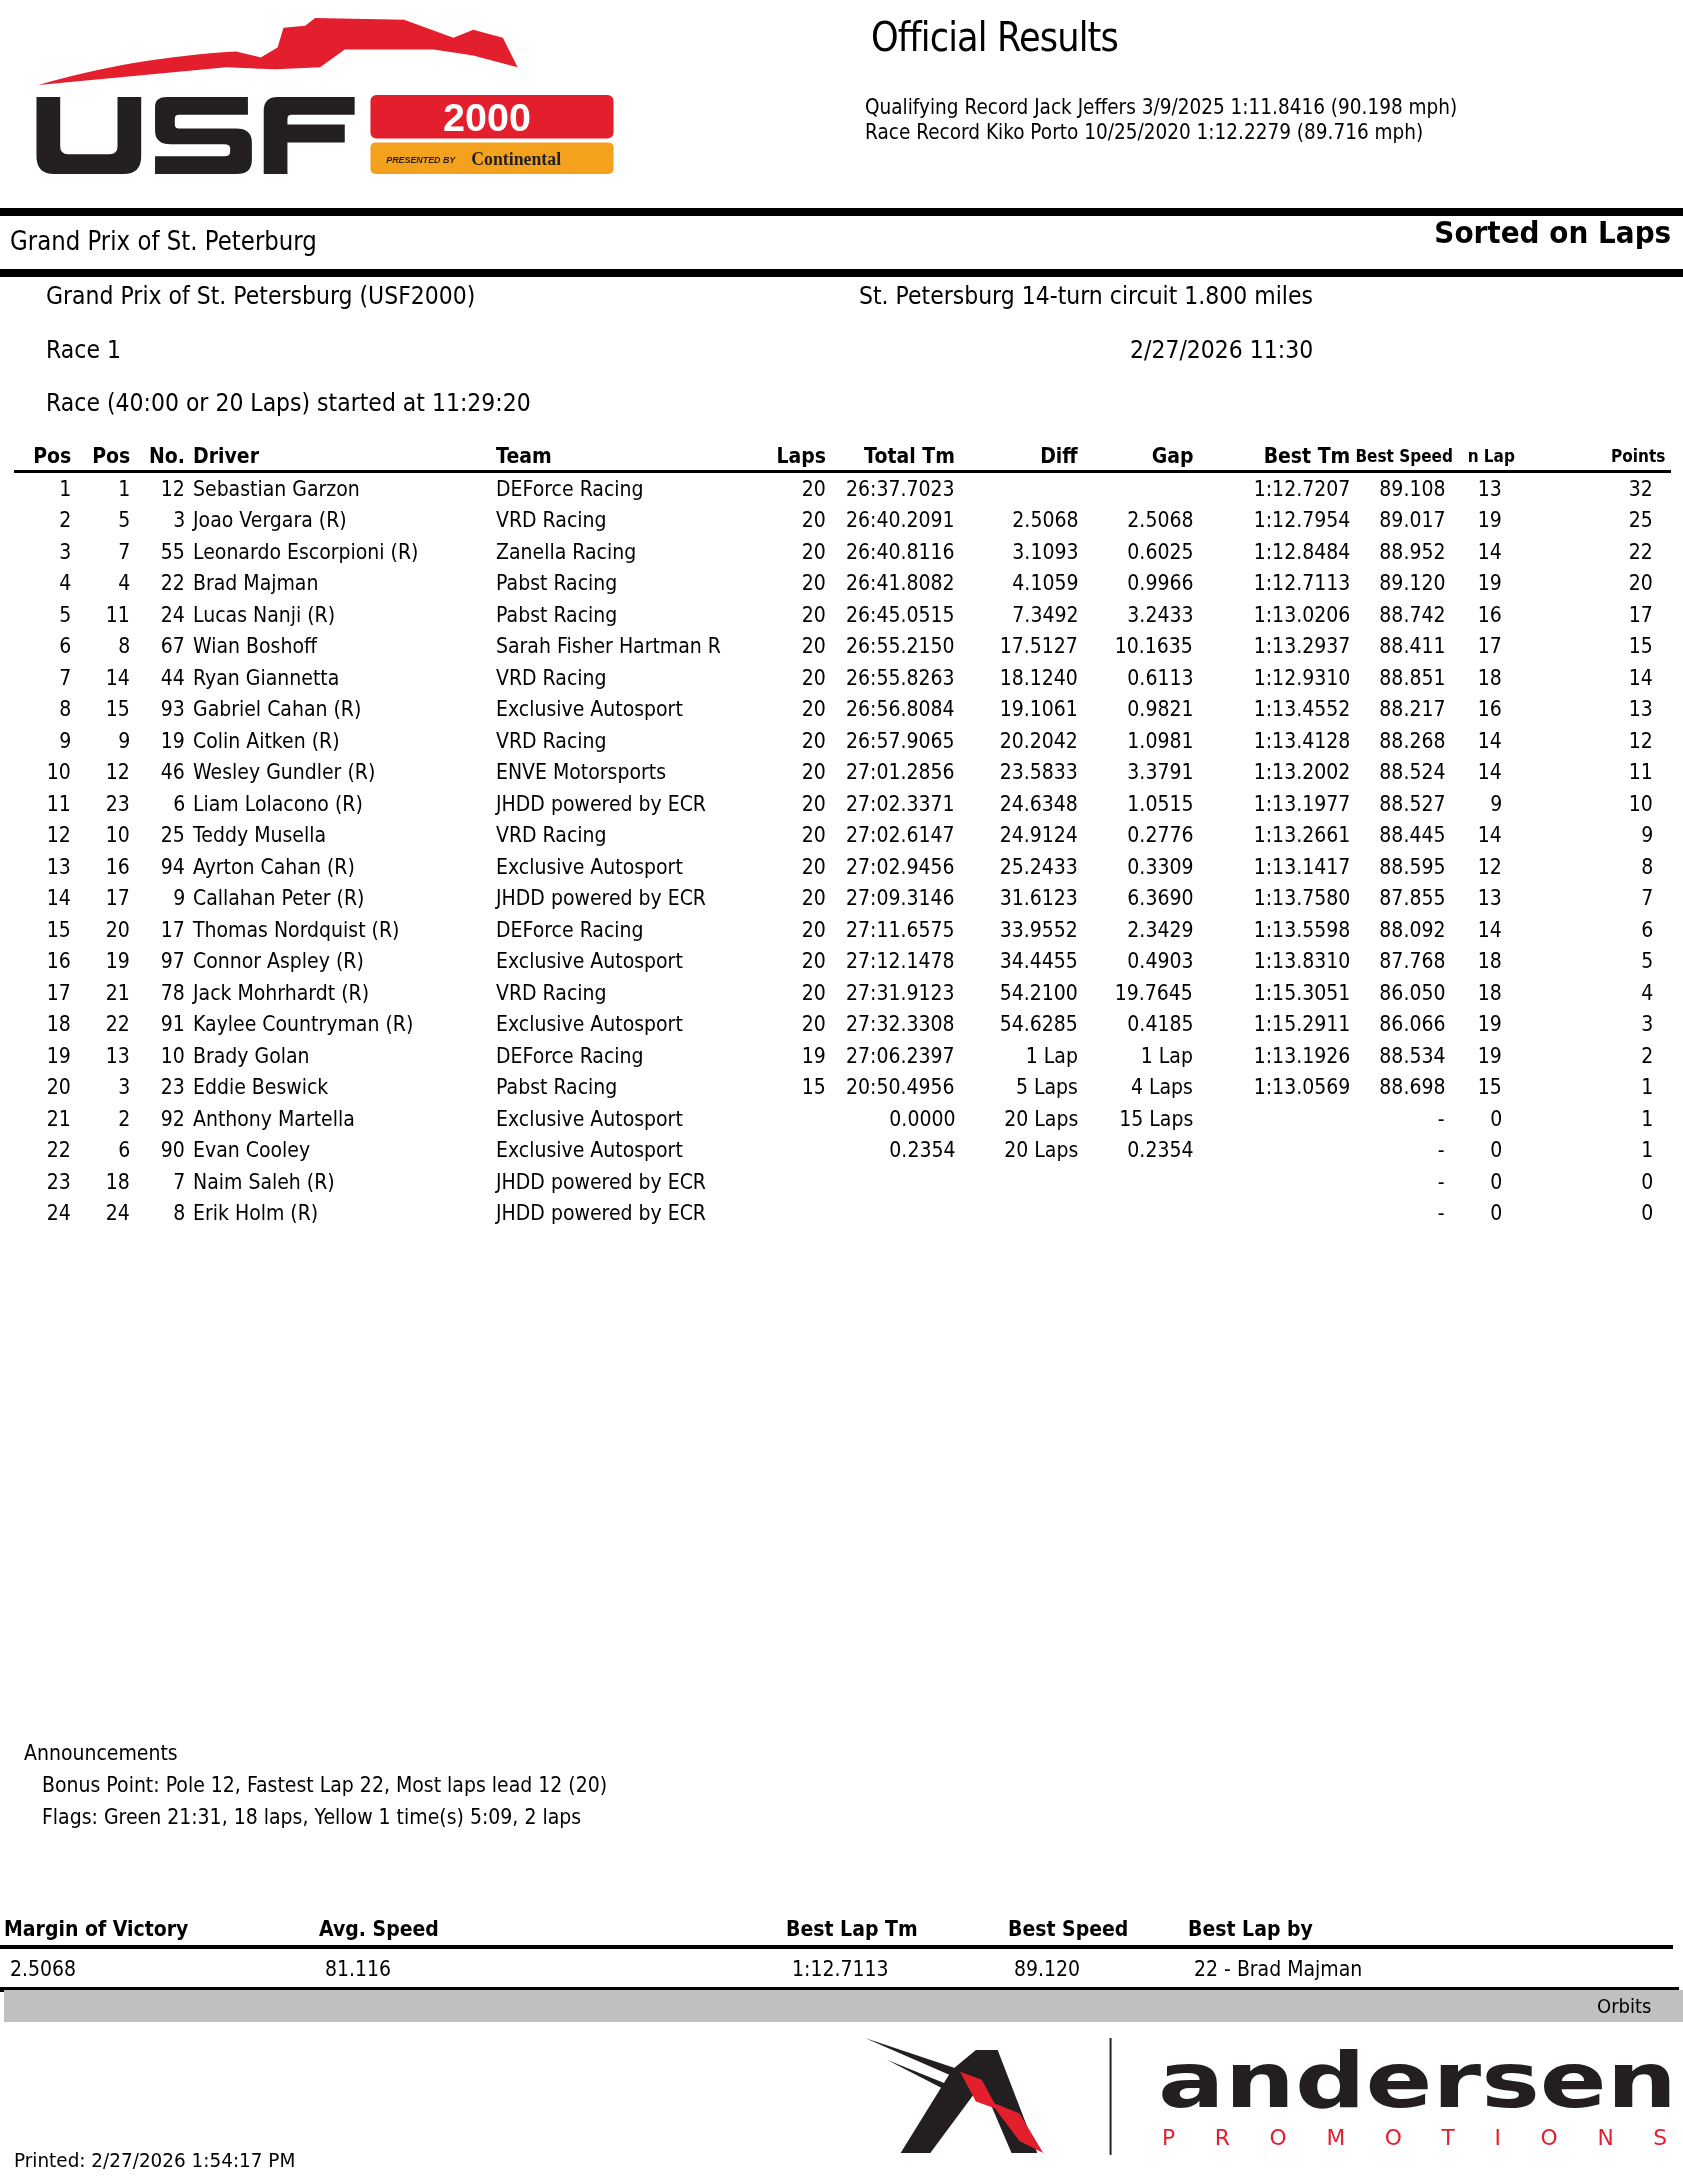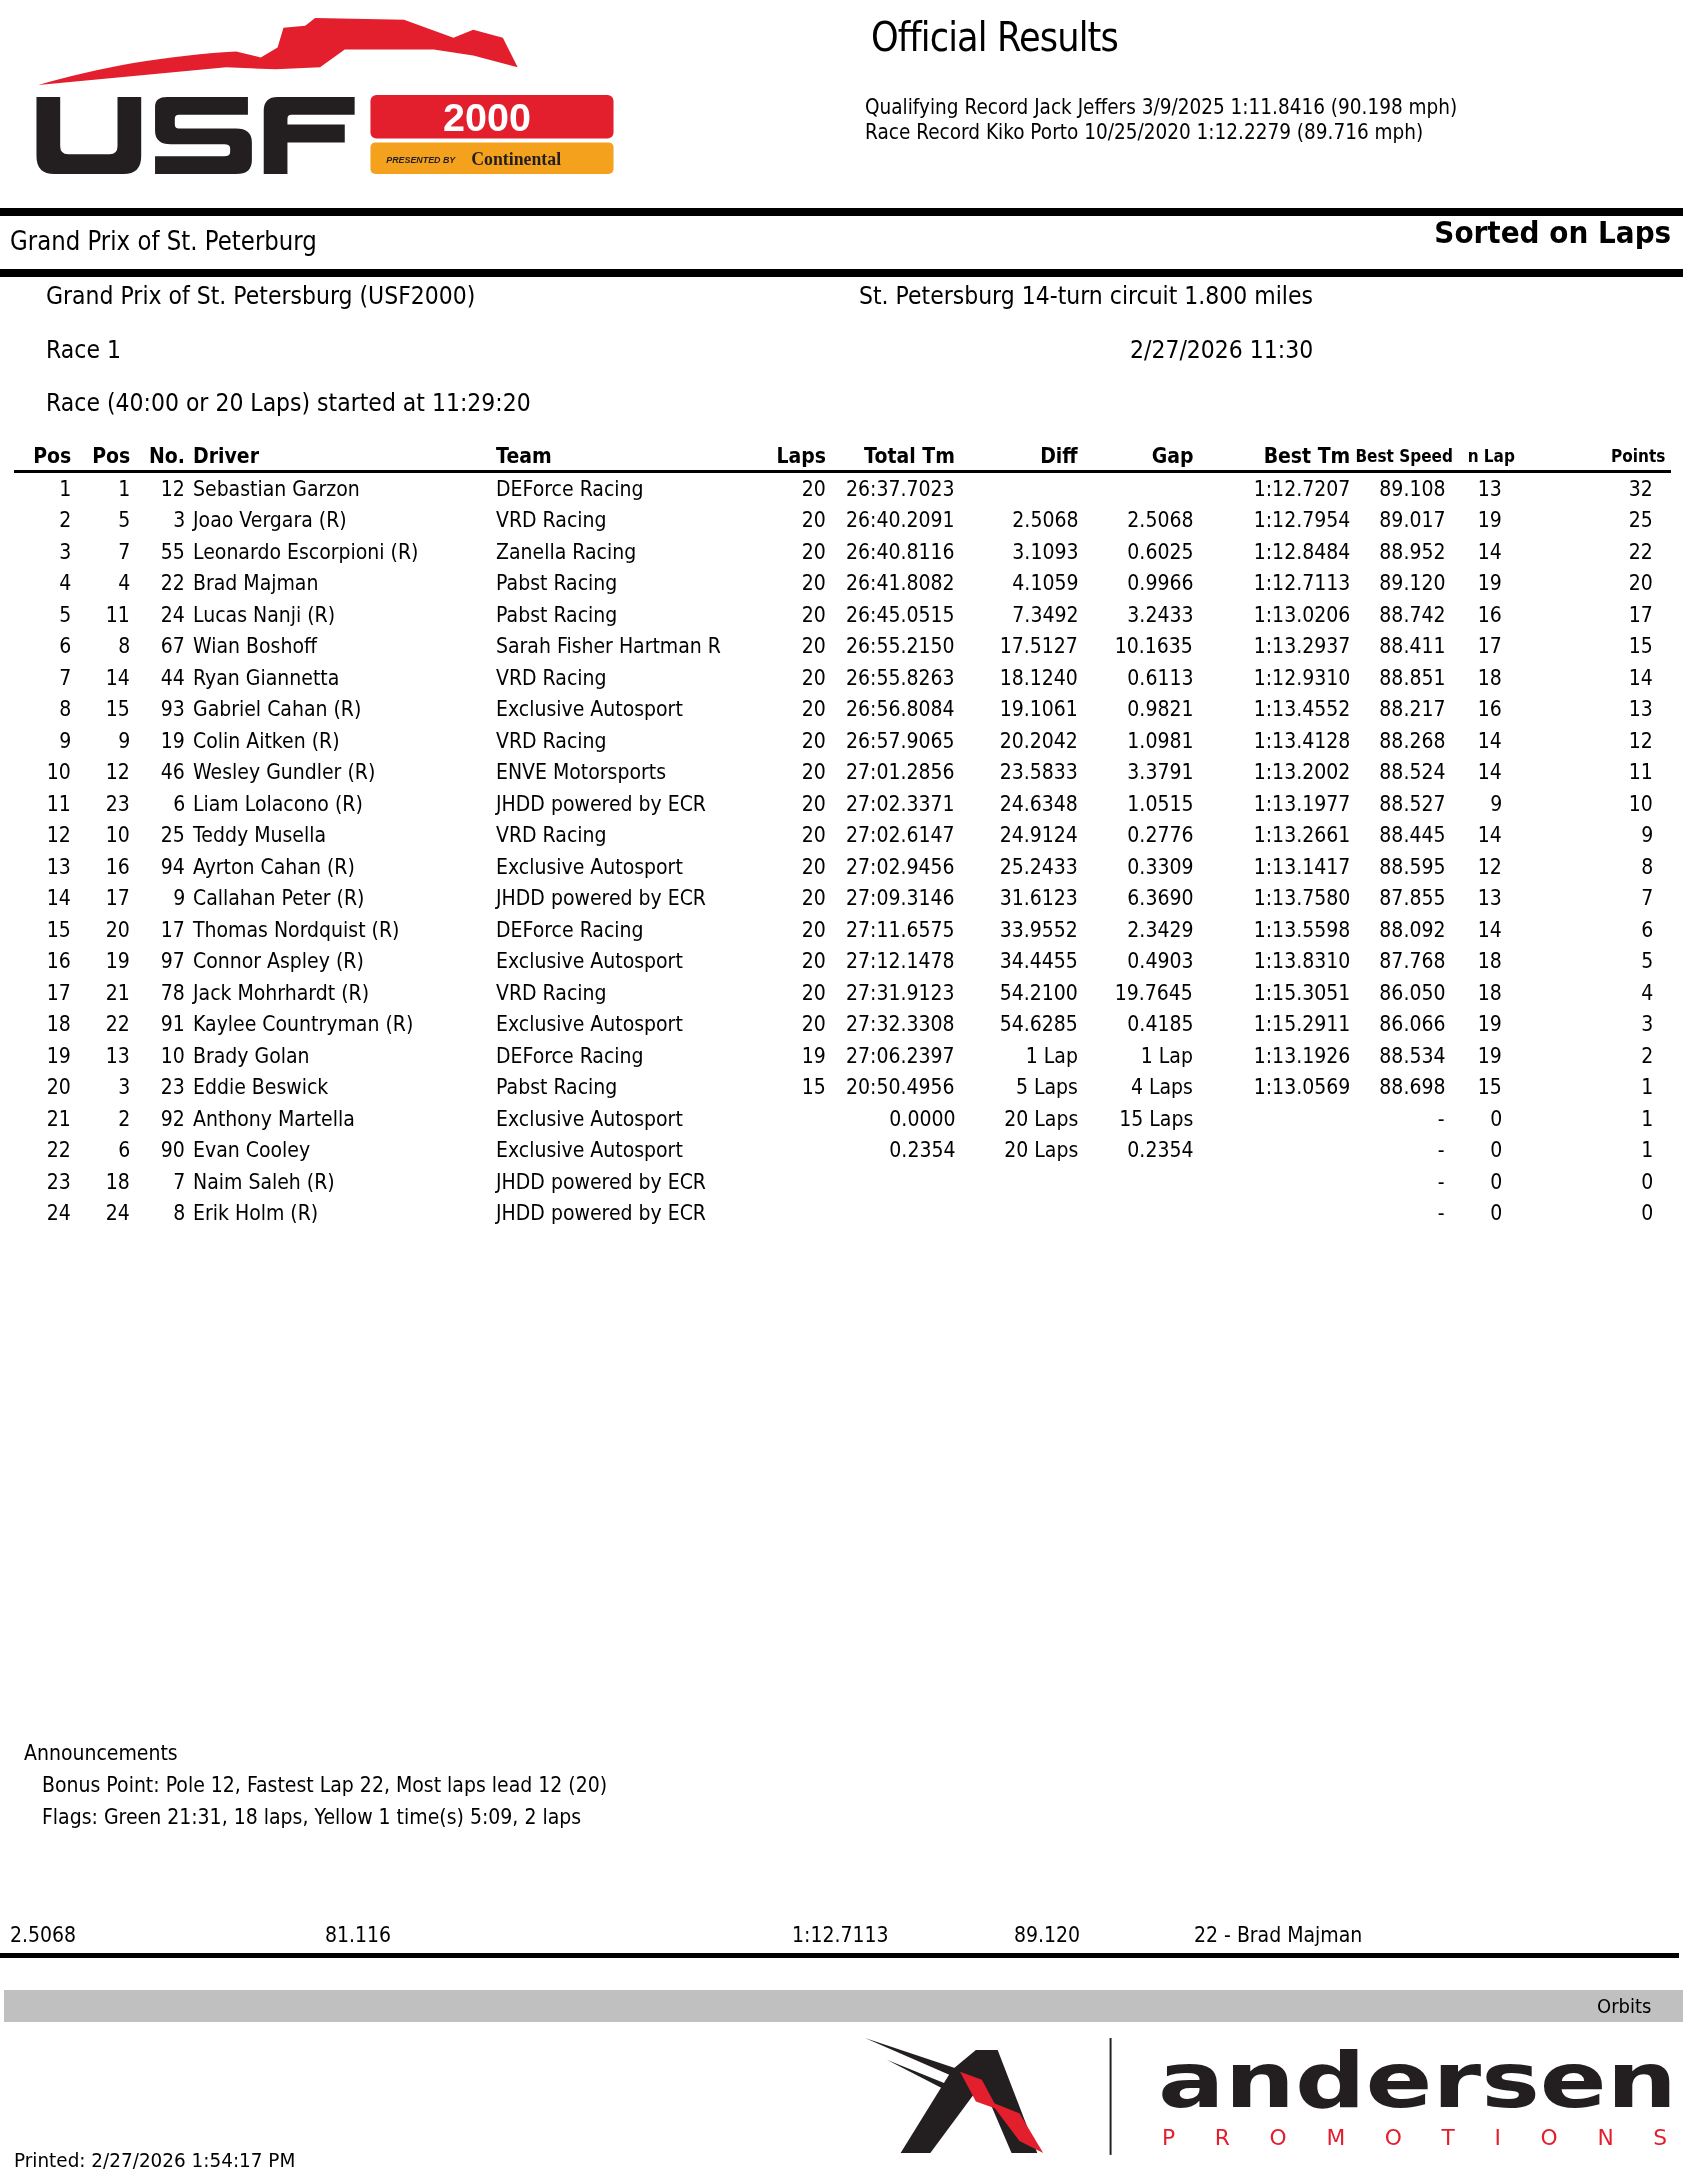--- a/index.html
+++ b/index.html
@@ -471,20 +471,27 @@
     </tbody>
 </table>
 
 <div class="abs ann">
   <div>Announcements</div>
   <div class="indent">Bonus Point: Pole 12, Fastest Lap 22, Most laps lead 12 (20)</div>
   <div class="indent">Flags:  Green 21:31, 18 laps,     Yellow 1 time(s) 5:09, 2 laps</div>
 </div>
 
 <div class="abs summary">
+  <div class="sum-h">
+    <span style="left:4px">Margin of Victory</span>
+    <span style="left:319px">Avg. Speed</span>
+    <span style="left:786px">Best Lap Tm</span>
+    <span style="left:1008px">Best Speed</span>
+    <span style="left:1188px">Best Lap by</span>
+  </div>
   <div class="sum-v">
     <span style="left:10px">2.5068</span>
     <span style="left:325px">81.116</span>
     <span style="left:792px">1:12.7113</span>
     <span style="left:1014px">89.120</span>
     <span style="left:1194px">22 - Brad Majman</span>
   </div>
 </div>
 <div class="abs gray-bar"></div>
 <div class="abs orbits">Orbits</div>

